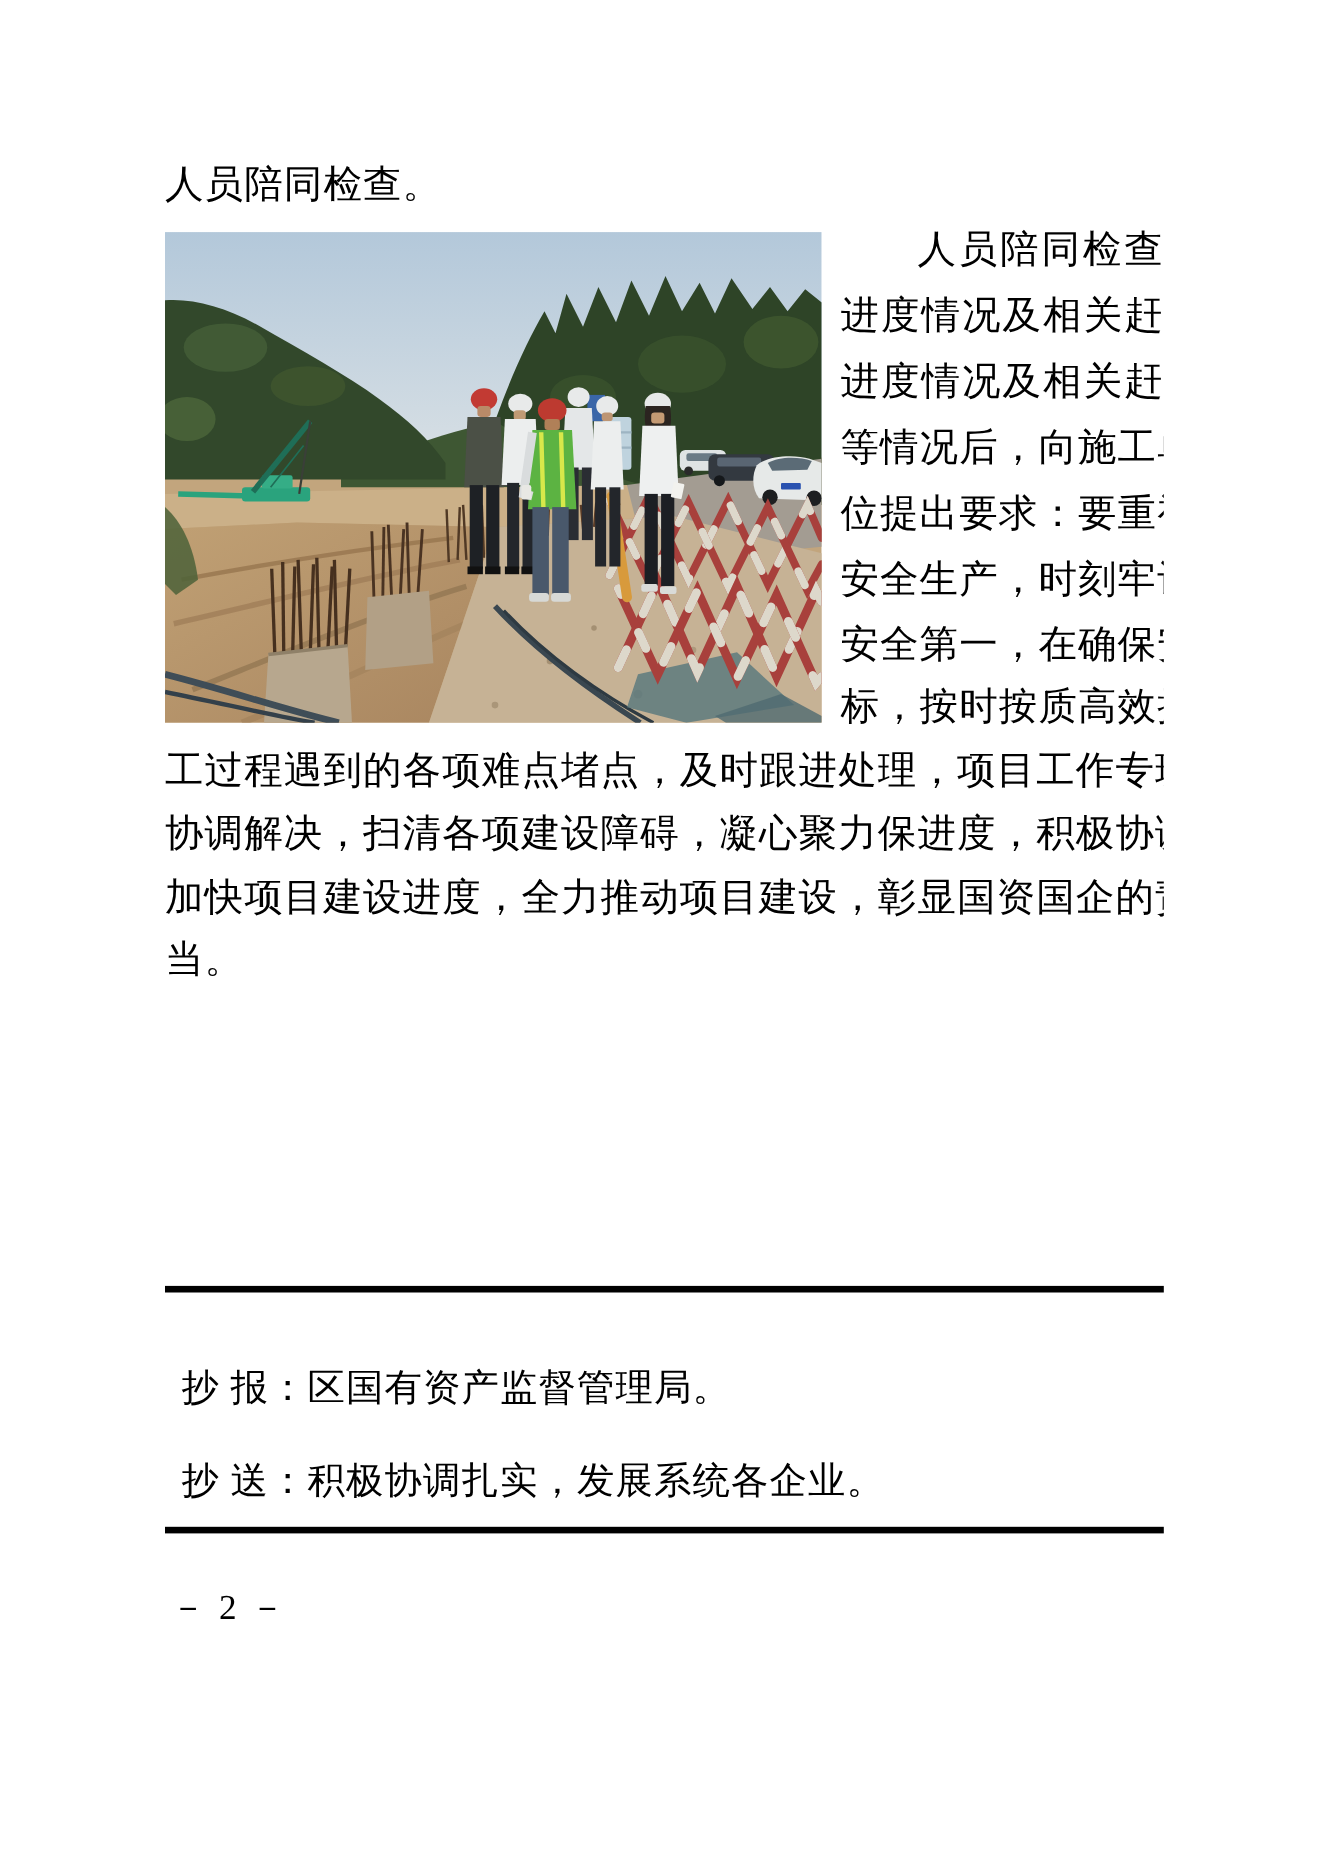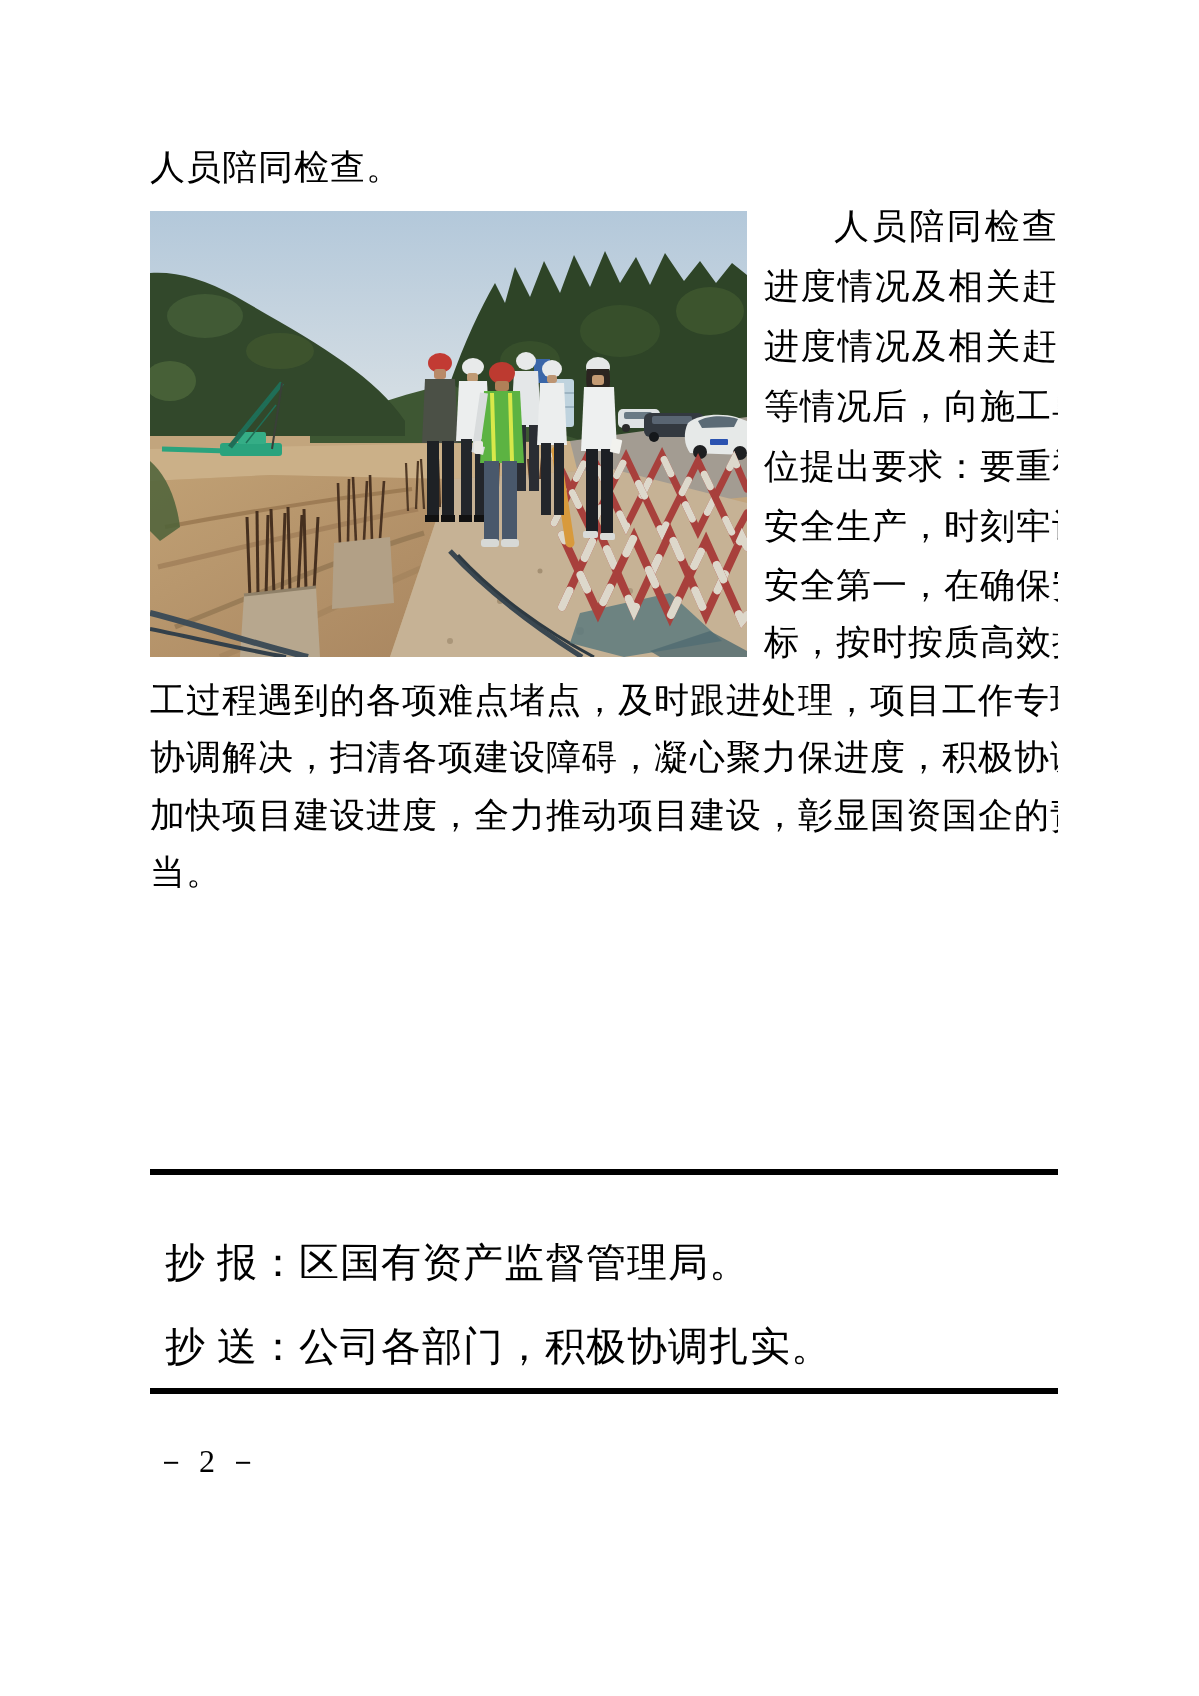--- a/index.html
+++ b/index.html
@@ -20,21 +20,21 @@
   .tline.indent2{text-indent:2em;}
   .tline.plain{text-align:left;text-align-last:left;}
   .photo-float{
     float:left;width:597px;height:446px;margin:14px 17px 0 0;display:block;
   }
   .photo-float svg{display:block;width:597px;height:446px;}
   .sep{height:6px;background:#000;width:908px;}
   .sep1{margin-top:267px;}
   .sep2{margin-top:13px;}
   .cc-line{
-    height:57px;line-height:57px;padding-left:15px;font-size:40px;
+    height:57px;line-height:57px;padding-left:15px;font-size:34px;
     white-space:nowrap;
   }
   .cc1{margin-top:59px;}
   .cc2{margin-top:27px;}
   .page-num{
     margin-top:47px;padding-left:5px;font-size:32px;letter-spacing:2px;
     height:40px;line-height:40px;
   }
 </style>
 </head>
@@ -251,17 +251,17 @@
         <div class="tline">标，按时按质高效推进项目建设。同时，国睿公司要全面掌握施</div>
         <div class="tline">工过程遇到的各项难点堵点，及时跟进处理，项目工作专班积极</div>
         <div class="tline">协调解决，扫清各项建设障碍，凝心聚力保进度，积极协调扎实</div>
         <div class="tline">加快项目建设进度，全力推动项目建设，彰显国资国企的责任担</div>
         <div class="tline plain">当。</div>
       </div>
   </div>
 
   <div class="sep sep1"></div>
   <div class="cc-line cc1">抄 报：区国有资产监督管理局。</div>
-  <div class="cc-line cc2">抄 送：公司各部门，积极协调扎实。</div>
+  <div class="cc-line cc2">抄 送：积极协调扎实，发展系统各企业。</div>
   <div class="sep sep2"></div>
   <div class="page-num">－ 2 －</div>
 
 </div>
 
 </body></html>

